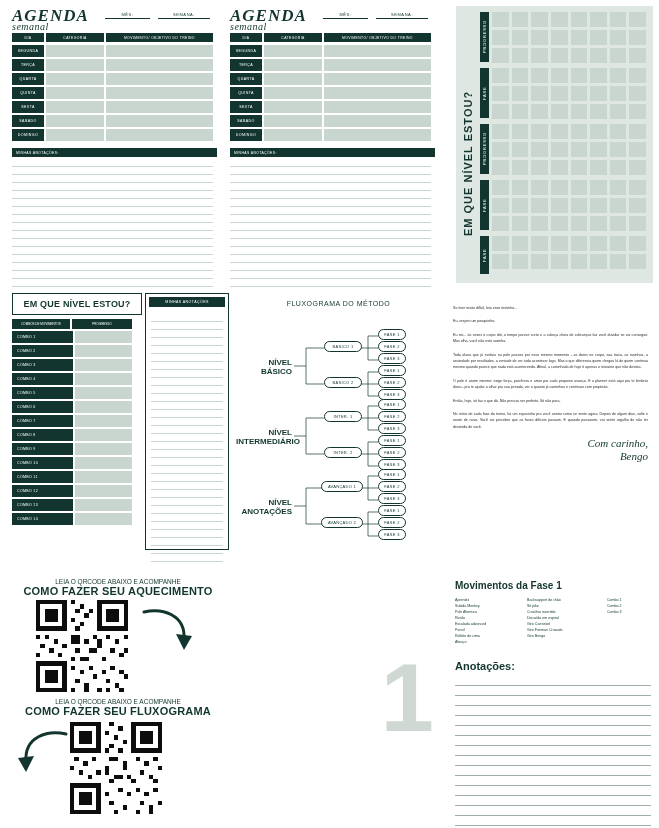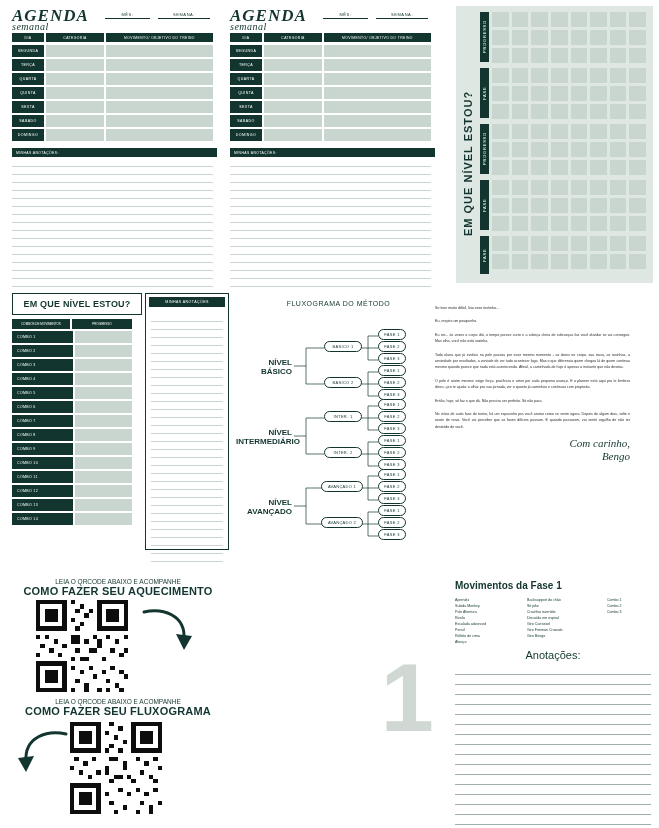--- a/index.html
+++ b/index.html
@@ -34,42 +34,42 @@
   .anot2head{background:#12362f;color:#fff;font-size:3.6px;text-align:center;padding:3px 0;letter-spacing:.4px;}
 
   
   .flux{position:absolute;left:236px;top:300px;width:205px;height:250px;}
   .fluxsub{font-size:7px;letter-spacing:.5px;text-align:center;color:#12362f;}
   .fluxtitle{font-size:11.5px;font-weight:bold;text-align:center;color:#12362f;letter-spacing:.2px;}
   .nivel{font-size:8px;font-weight:bold;text-align:right;line-height:9px;color:#12362f;}
   .pill{border:1px solid #12362f;border-radius:7px;font-size:4px;text-align:center;padding:2px 0;background:#fff;color:#12362f;letter-spacing:.3px;}
 
   
-  .letter{position:absolute;left:435px;top:305px;width:195px;font-size:3.6px;line-height:6.4px;color:#2a2a2a;text-align:justify;}
+  .letter{position:absolute;left:453px;top:305px;width:195px;font-size:3.6px;line-height:6.4px;color:#2a2a2a;text-align:justify;}
   .letter p{margin:0 0 7px 0;}
   .sign{font-family:"Liberation Serif",serif;font-style:italic;font-size:11px;color:#12362f;text-align:right;line-height:13px;margin-top:4px;}
 
   
   .qrblock{position:absolute;width:220px;}
   .qrtop{font-size:6.5px;text-align:center;color:#12362f;}
   .qrbig{font-size:11px;font-weight:bold;text-align:center;color:#12362f;letter-spacing:.2px;}
   .qrimg{width:92px;height:92px;}
 
   
   .faseblock{position:absolute;left:250px;top:655px;width:190px;height:110px;}
   .trein{font-family:"Liberation Serif",serif;font-style:italic;font-size:17px;color:#12362f;letter-spacing:.5px;}
   .fasetxt{font-size:40px;font-weight:bold;font-style:italic;color:#12362f;letter-spacing:-1px;line-height:34px;}
   .bignum{position:absolute;right:6px;top:0;font-size:96px;font-weight:bold;color:#cfd8d3;line-height:86px;font-family:"Liberation Sans",sans-serif;}
 
   
   .movblock{position:absolute;left:455px;top:580px;width:196px;}
   .movtitle{font-size:10px;font-weight:bold;color:#12362f;}
   .movcols{display:flex;gap:10px;margin-top:6px;}
   .movcol{font-size:3.6px;line-height:6px;color:#12362f;}
-  .anottitle{font-size:11px;font-weight:normal;color:#12362f;margin-top:4px;text-align:center;}
+  .anottitle{font-size:11px;font-weight:bold;color:#12362f;margin-top:15px;}
   .anotline{border-bottom:1px solid #9fb0a9;height:9px;}
 
   .arrow{fill:none;stroke:#12362f;stroke-width:3;}
 </style>
 </head>
 <body>
 
 <div class="page">
 
   <div class="agenda" style="left:10px;top:6px;">
@@ -525,21 +525,21 @@
     <div class="nivel" style="position:absolute;left:0;top:58px;width:56px;">
       <span>NÍVEL</span><br>
       <span>BÁSICO</span>
     </div>
     <div class="nivel" style="position:absolute;left:0;top:128px;width:56px;">
       <span>NÍVEL</span><br>
       <span>INTERMEDIÁRIO</span>
     </div>
     <div class="nivel" style="position:absolute;left:0;top:198px;width:56px;">
       <span>NÍVEL</span><br>
-      <span>AVANÇADO</span>
+      <span>ANOTAÇÕES</span>
     </div>
 
     <div class="pill" style="position:absolute;left:88px;top:41px;width:36px;">BÁSICO 1</div>
     <div class="pill" style="position:absolute;left:88px;top:77px;width:36px;">BÁSICO 2</div>
     <div class="pill" style="position:absolute;left:88px;top:111px;width:36px;">INTER. 1</div>
     <div class="pill" style="position:absolute;left:88px;top:147px;width:36px;">INTER. 2</div>
     <div class="pill" style="position:absolute;left:85px;top:181px;width:40px;">AVANÇADO 1</div>
     <div class="pill" style="position:absolute;left:85px;top:217px;width:40px;">AVANÇADO 2</div>
 
     <div class="pill" style="position:absolute;left:142px;top:29px;width:26px;">FASE 1</div>

